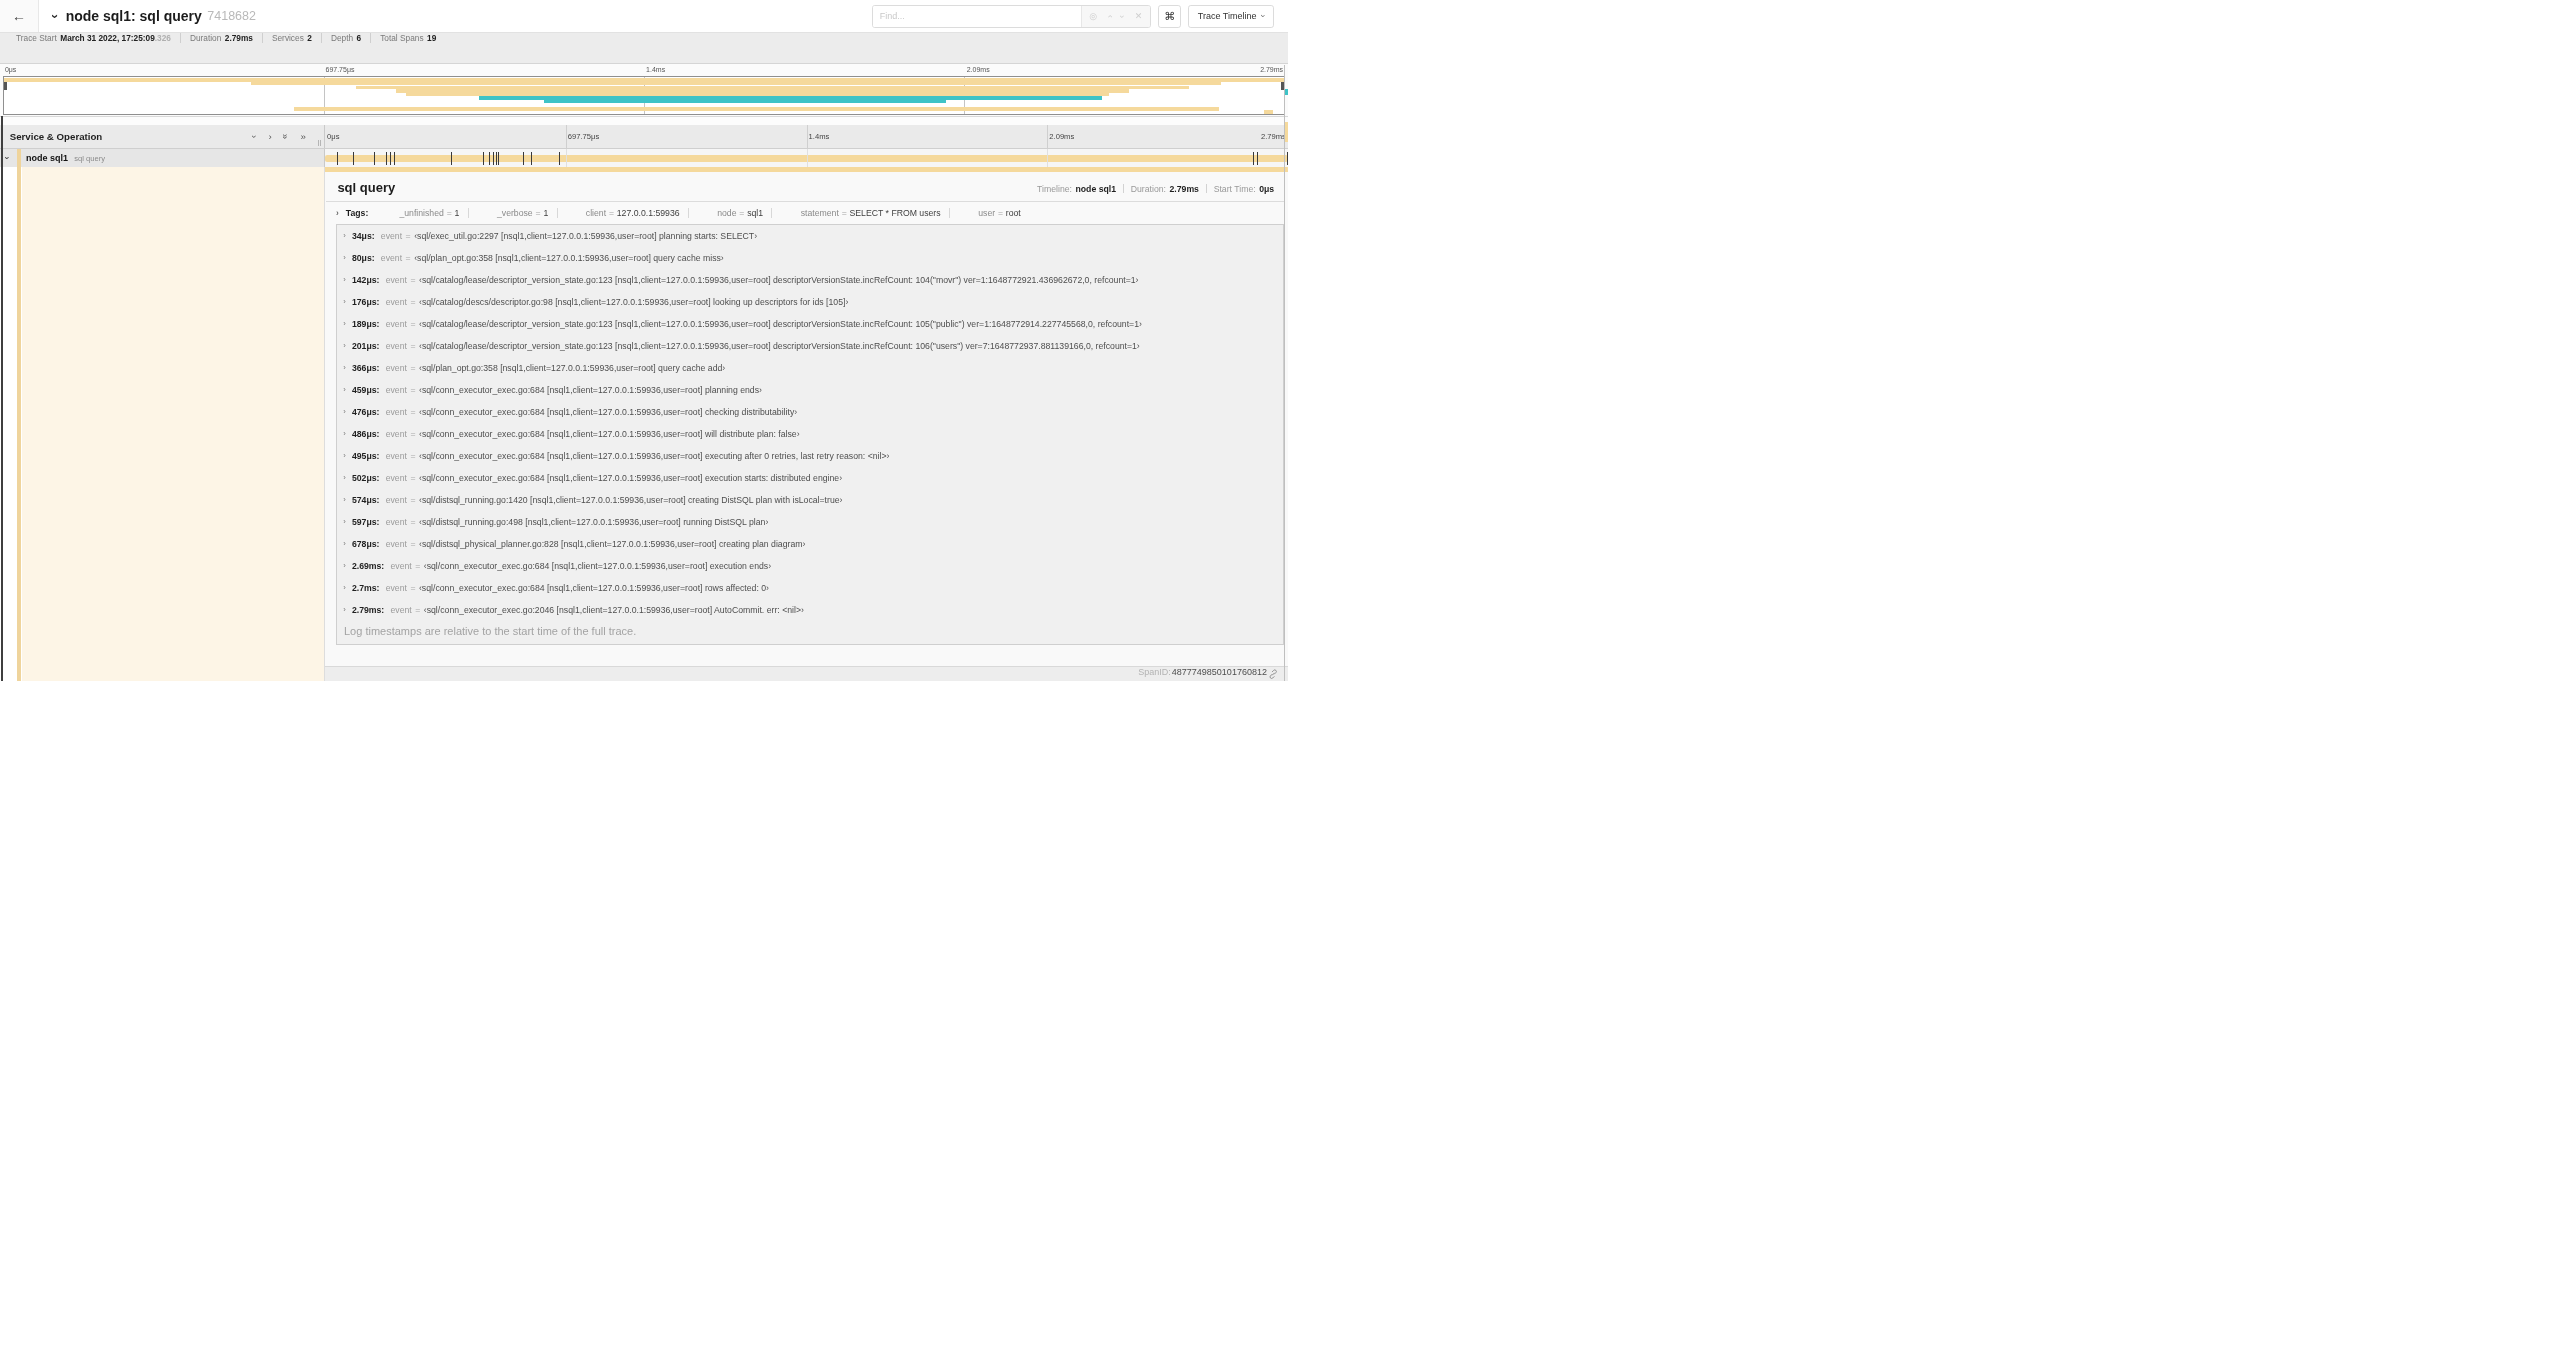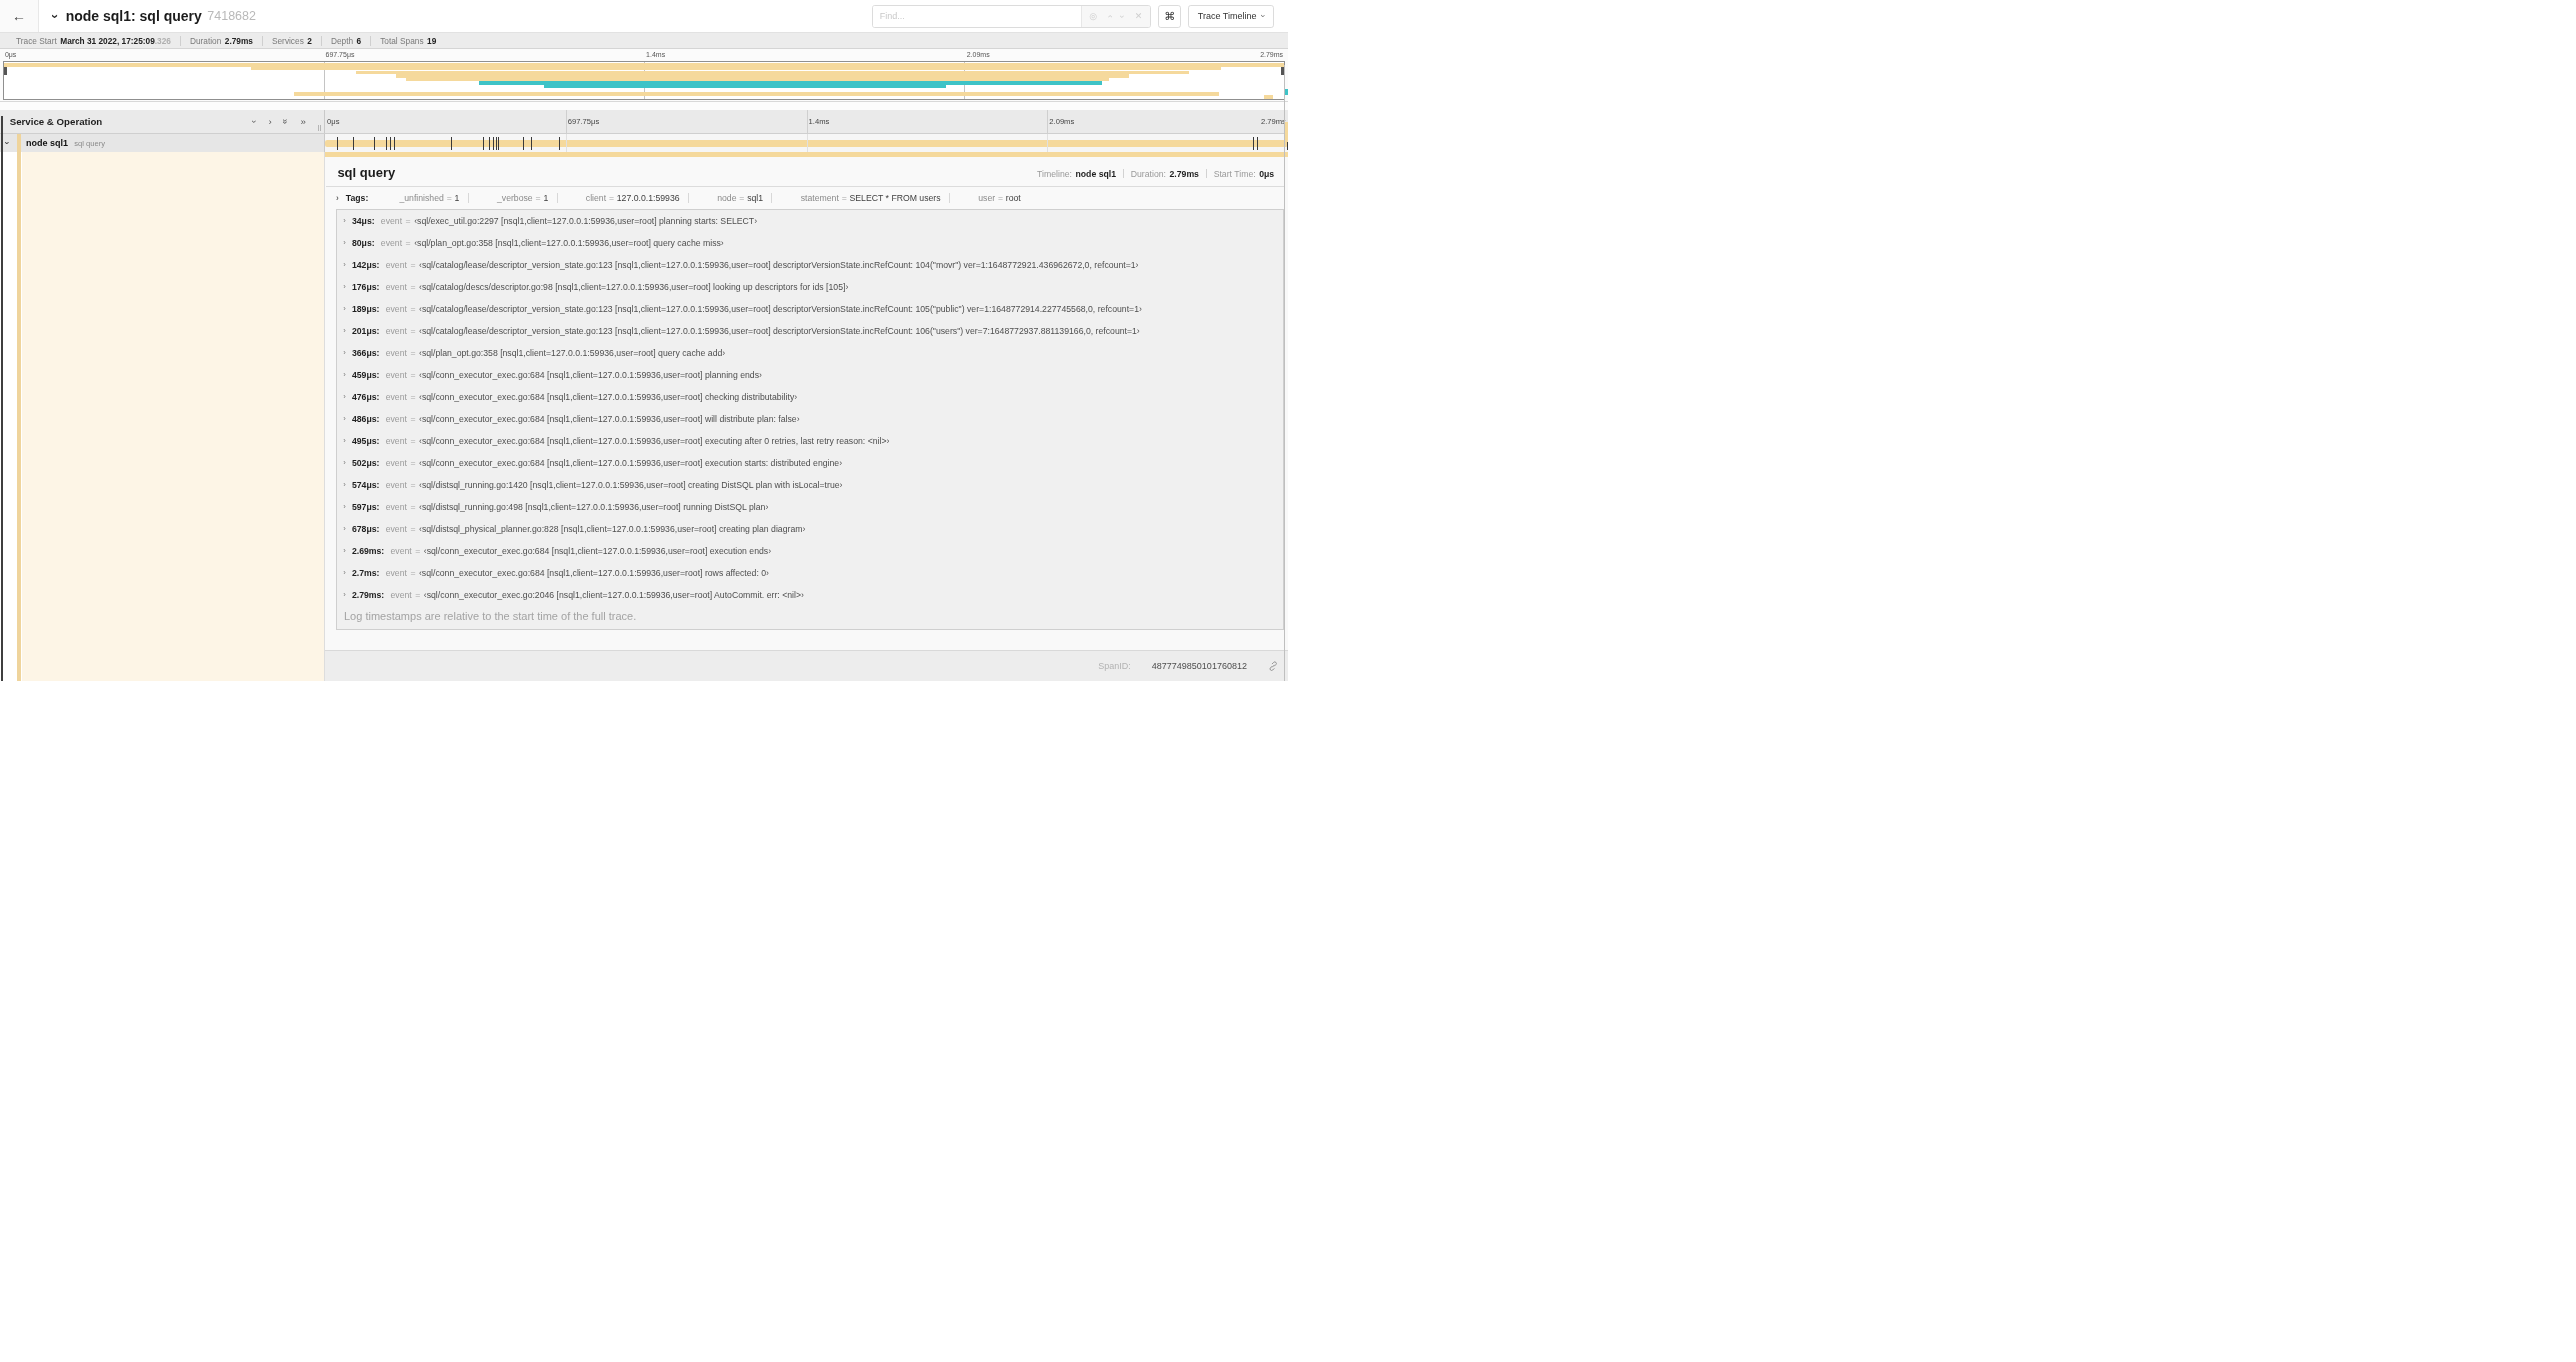--- a/index.html
+++ b/index.html
@@ -27,22 +27,22 @@
   .find-icons { display:flex; align-items:center; gap:10.4px; background:#f7f7f7;
                 border-left:0.7px solid #e7e7e7; padding:0 7.6px; color:#cfcfcf; font-size:9px; }
   .find-icons .chev { color:#cfcfcf; font-size:9.7px; font-weight:400; }
   .kbd-btn { width:23.5px; height:23px; border:0.7px solid #dcdcdc; border-radius:2.8px; background:#fff;
              font-size:11px; color:#333; display:flex; align-items:center; justify-content:center; cursor:pointer; }
   .view-btn { height:23px; border:0.7px solid #dcdcdc; border-radius:2.8px; background:#fff; font-size:9px;
               color:#333; padding:0 8.3px; display:flex; align-items:center; gap:5.5px; cursor:pointer; }
   .view-btn .chev { font-weight:400; color:#666; font-size:8.3px; }
 
   
-  .summary { height:16px; background:#ececec; border-bottom:0.7px solid #d5d5d5; display:flex;
-             align-items:center; font-size:8.3px; color:#7a7a7a; flex:0 0 auto; padding-left:7px; }
+  .summary { height:31px; background:#ececec; border-bottom:0.7px solid #d5d5d5; display:flex;
+             align-items:flex-start; font-size:8.3px; color:#7a7a7a; flex:0 0 auto; padding-left:7px; }
   .sum-item { padding:0 9px; }
   .sum-item + .sum-item { border-left:0.7px solid #cfcfcf; }
   .sum-item b { color:#222; margin-left:3.5px; font-weight:700; }
   .sum-ms { color:#b0b0b0; font-weight:700; }
 
   
   .minimap-wrap { height:53px; background:#fbfbfb; border-bottom:0.7px solid #d8d8d8;
                   padding:2.1px 2.8px 0; flex:0 0 auto; }
   .mm-ruler { position:relative; height:10.4px; font-size:7px; color:#555; }
   .rtick { position:absolute; top:0; white-space:nowrap; }
@@ -113,22 +113,22 @@
   .logs-count { color:#8a8a8a; margin-left:3.5px; }
   .log-row { height:22px; display:flex; align-items:center; padding-left:6.2px; font-size:8.7px;
              white-space:nowrap; overflow:hidden; cursor:pointer; }
   .log-row .chev { color:#777; font-size:7.6px; margin-right:6.2px; font-weight:400; }
   .log-time { font-weight:700; color:#1f1f1f; margin-right:6.2px; }
   .log-key { color:#9a9a9a; }
   .log-eq { color:#aaa; margin:0 3.5px; }
   .log-val { color:#4e4e4e; }
   .logs-foot { padding:4.8px 7px 6.2px; font-size:11px; color:#a3a3a3; }
 
-  .spanid-row { margin-top:auto; height:31px; background:#ededed; border-top:0.7px solid #d9d9d9;
-                display:flex; align-items:center; justify-content:flex-end; gap:21px;
+  .spanid-row { margin-top:auto; height:15px; background:#ededed; border-top:0.7px solid #d9d9d9;
+                display:flex; justify-content:flex-end; gap:1px;
                 padding-right:9.7px; font-size:9px; flex:0 0 auto; }
   .spanid-label { color:#b3b3b3; }
   .spanid-val { color:#4e4e4e; }
   .link-icon { cursor:pointer; display:flex; align-items:center; }
 
   
   .right-line { position:absolute; top:65px; bottom:0; left:1284px; width:0.7px; background:#bfbfbf; z-index:6; }
   .sliver { position:absolute; left:1285px; width:2.8px; z-index:6; }
 </style>
 </head>

